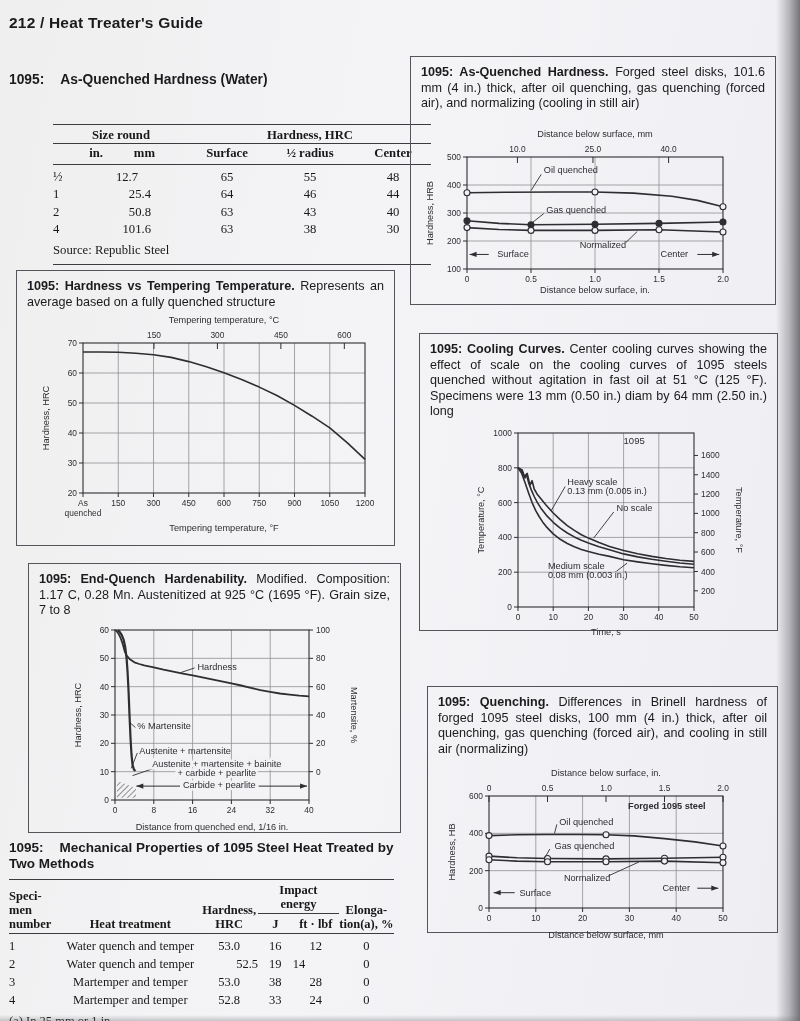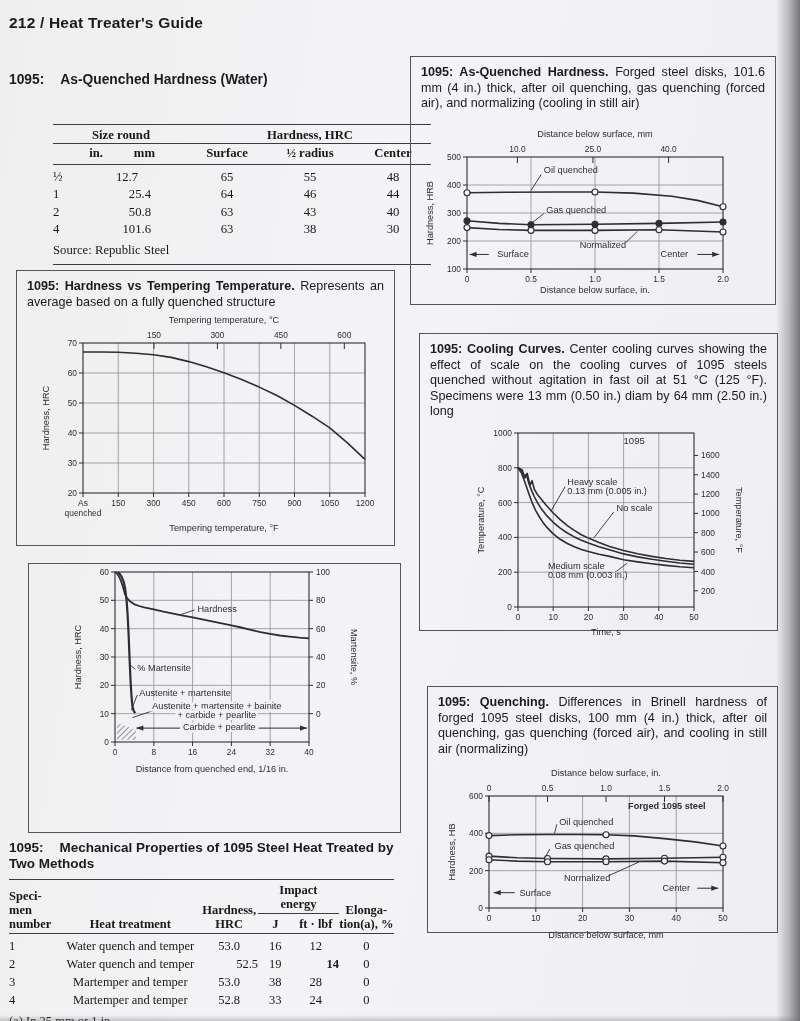--- a/index.html
+++ b/index.html
@@ -169,20 +169,23 @@
         <line x1="58" y1="30" x2="62" y2="30" stroke="#2e2d31" stroke-width="1"></line>
         <text x="56" y="33" text-anchor="end" font-size="8.4" fill="#2e2d31" font-family="&quot;Liberation Sans&quot;, sans-serif">70</text>
         <text x="203" y="218" text-anchor="middle" font-size="9.2" fill="#2e2d31" font-family="&quot;Liberation Sans&quot;, sans-serif">Tempering temperature, °F</text>
         <text x="203" y="10" text-anchor="middle" font-size="9.2" fill="#2e2d31" font-family="&quot;Liberation Sans&quot;, sans-serif">Tempering temperature, °C</text>
         <text x="28" y="105" text-anchor="middle" font-size="9.2" fill="#2e2d31" font-family="&quot;Liberation Sans&quot;, sans-serif" transform="rotate(-90 28 105)">Hardness, HRC</text>
         <path d="M62.0 39.0 L79.6 39.0 L97.3 39.3 L114.9 40.2 L132.5 41.7 L150.1 44.4 L167.8 48.6 L185.4 53.7 L203.0 59.7 L220.6 66.6 L238.3 74.1 L255.9 82.5 L273.5 92.4 L291.1 103.2 L308.8 114.9 L326.4 129.9 L344.0 146.4" fill="none" stroke="#2e2d31" stroke-width="1.6" stroke-linejoin="round"></path>
       </svg>
   </div>
 
   <div class="figbox" style="left:28px;top:563px;width:371px;height:268px;">
+    <div class="cap">
+      <b>1095: End-Quench Hardenability.</b><span> Modified. Composition: 1.17 C, 0.28 Mn. Austenitized at 925 °C (1695 °F). Grain size, 7 to 8</span>
+    </div>
     <svg style="margin-left:2px;" viewBox="0 0 360 214" width="360" height="214">
         <line x1="122.80000000000001" y1="8" x2="122.80000000000001" y2="178" stroke="#8f8f93" stroke-width="0.8"></line>
         <line x1="161.60000000000002" y1="8" x2="161.60000000000002" y2="178" stroke="#8f8f93" stroke-width="0.8"></line>
         <line x1="200.39999999999998" y1="8" x2="200.39999999999998" y2="178" stroke="#8f8f93" stroke-width="0.8"></line>
         <line x1="239.20000000000002" y1="8" x2="239.20000000000002" y2="178" stroke="#8f8f93" stroke-width="0.8"></line>
         <line x1="84" y1="149.66666666666669" x2="278" y2="149.66666666666669" stroke="#8f8f93" stroke-width="0.8"></line>
         <line x1="84" y1="121.33333333333333" x2="278" y2="121.33333333333333" stroke="#8f8f93" stroke-width="0.8"></line>
         <line x1="84" y1="93" x2="278" y2="93" stroke="#8f8f93" stroke-width="0.8"></line>
         <line x1="84" y1="64.66666666666666" x2="278" y2="64.66666666666666" stroke="#8f8f93" stroke-width="0.8"></line>
         <line x1="84" y1="36.33333333333333" x2="278" y2="36.33333333333333" stroke="#8f8f93" stroke-width="0.8"></line>
@@ -291,21 +294,21 @@
             <td style="text-align: center;">53.0</td>
             <td style="text-align: center;">16</td>
             <td style="text-align: center;">12</td>
             <td style="text-align: center;">0</td>
           </tr>
           <tr>
             <td style="text-align: left;">2</td>
             <td style="text-align: center;">Water quench and temper</td>
             <td style="text-align: right;">52.5</td>
             <td style="text-align: center;">19</td>
-            <td style="text-align: right; font-weight: bold;">14</td>
+            <td style="text-align: left;">14</td>
             <td style="text-align: center;">0</td>
           </tr>
           <tr>
             <td style="text-align: left;">3</td>
             <td style="text-align: center;">Martemper and temper</td>
             <td style="text-align: center;">53.0</td>
             <td style="text-align: center;">38</td>
             <td style="text-align: center;">28</td>
             <td style="text-align: center;">0</td>
           </tr>

